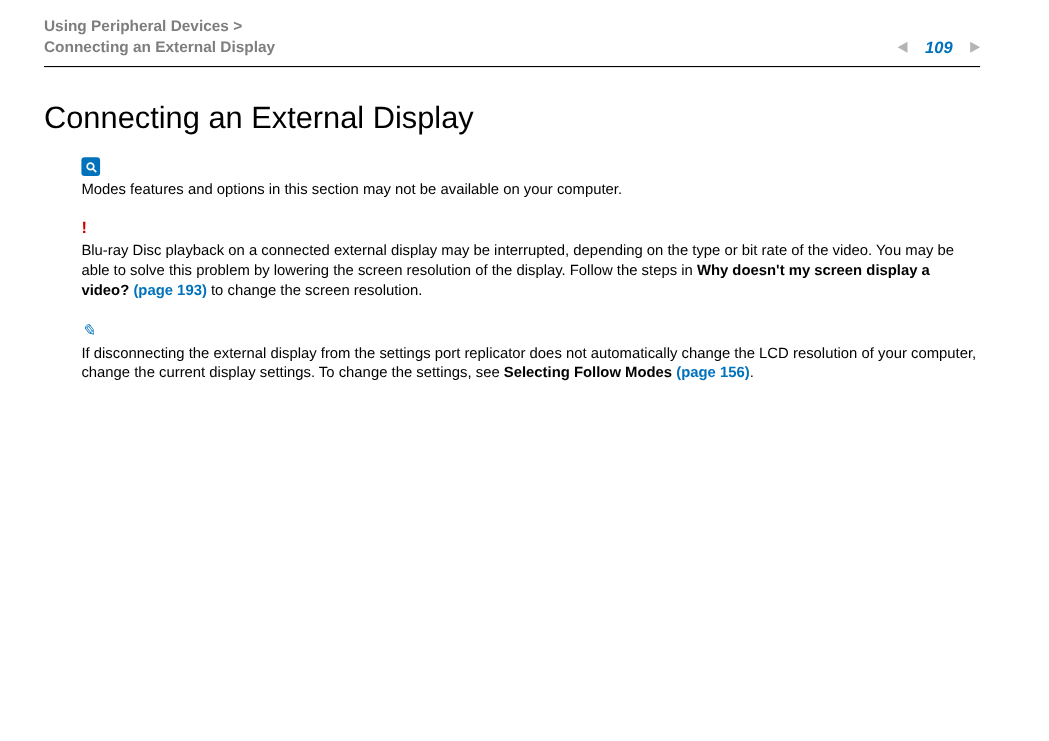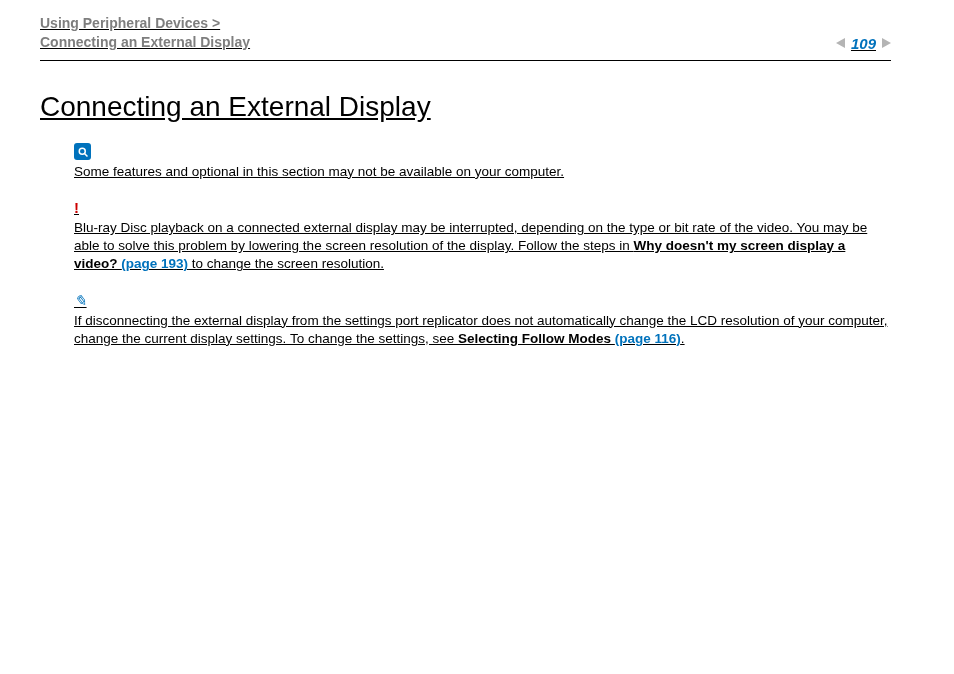--- a/index.html
+++ b/index.html
@@ -1,20 +1,20 @@
 <!DOCTYPE html>
 <html><head>
 <meta charset="utf-8">
 <style>
   * { box-sizing: border-box; margin: 0; padding: 0; }
   html, body { width: 954px; height: 674px; background: #ffffff; font-family: Arial, Helvetica, sans-serif; color: #000; }
-  .page { width: 931px; height: 674px; position: relative; padding: 0 40px; text-decoration: underline; }
+  .page { width: 931px; height: 674px; position: relative; padding: 0 40px; }
   .header { display: flex; justify-content: space-between; align-items: flex-end; padding-top: 14px; padding-bottom: 8px; border-bottom: 1px solid #000; }
   .breadcrumb { color: #7e7e7e; font-weight: bold; font-size: 14px; line-height: 1.35; }
-  .pagebox { display: flex; align-items: center; gap: 6px; }
+  .pagebox { display: flex; align-items: center; gap: 16px; }
   .pagenum { color: #0072bc; font-weight: bold; font-style: italic; font-size: 15px; }
   .arrow { width: 0; height: 0; display: inline-block; }
   .arrow-left { border-top: 5px solid transparent; border-bottom: 5px solid transparent; border-right: 9px solid #b4b4b4; }
   .arrow-right { border-top: 5px solid transparent; border-bottom: 5px solid transparent; border-left: 9px solid #b4b4b4; }
   h1.title { font-size: 28px; font-weight: normal; margin-top: 30px; margin-bottom: 20px; }
   .body { padding-left: 34px; font-size: 13.5px; line-height: 1.35; }
   .block { margin-bottom: 18px; }
   .icon-row { margin-bottom: 2px; height: 18px; display: flex; align-items: center; }
   .mag-badge { width: 17px; height: 17px; background: #0072bc; border-radius: 3px; display: inline-flex; align-items: center; justify-content: center; }
   .mag-badge svg { width: 12px; height: 12px; stroke: #fff; stroke-width: 2; fill: none; }
@@ -46,35 +46,35 @@
 
     <div class="block">
       <div class="icon-row">
         <span class="mag-badge">
           <svg viewBox="0 0 16 16">
               <circle cx="7" cy="7" r="4"></circle>
               <line x1="10" y1="10" x2="14" y2="14"></line>
             </svg>
         </span>
       </div>
-      <div class="para">Some features and optional in this section may not be available on your computer.</div>
+      <div class="para">Modes features and options in this section may not be available on your computer.</div>
     </div>
 
     <div class="block">
       <div class="icon-row">
         <span class="bang">!</span>
       </div>
       <div class="para">
         <span>Blu-ray Disc playback on a connected external display may be interrupted, depending on the type or bit rate of the video. You may be able to solve this problem by lowering the screen resolution of the display. Follow the steps in </span><span class="bold">Why doesn't my screen display a video? </span><a href="#" class="link">(page 193)</a><span> to change the screen resolution.</span>
       </div>
     </div>
 
     <div class="block">
       <div class="icon-row">
         <span class="pencil">✎</span>
       </div>
       <div class="para">
-        <span>If disconnecting the external display from the settings port replicator does not automatically change the LCD resolution of your computer, change the current display settings. To change the settings, see </span><span class="bold">Selecting Follow Modes </span><a href="#" class="link">(page 116)</a><span>.</span>
+        <span>If disconnecting the external display from the settings port replicator does not automatically change the LCD resolution of your computer, change the current display settings. To change the settings, see </span><span class="bold">Selecting Follow Modes </span><a href="#" class="link">(page 156)</a><span>.</span>
       </div>
     </div>
 
   </div>
 </div>
 
 </body></html>

